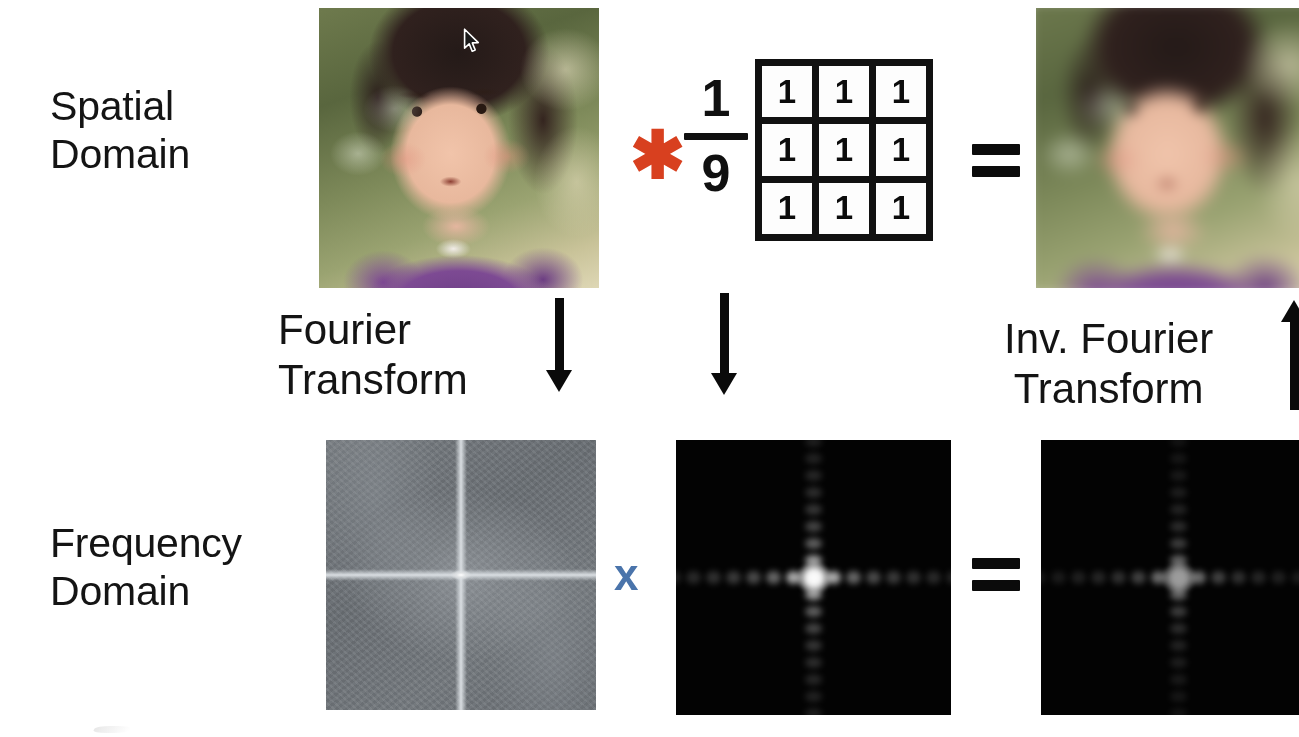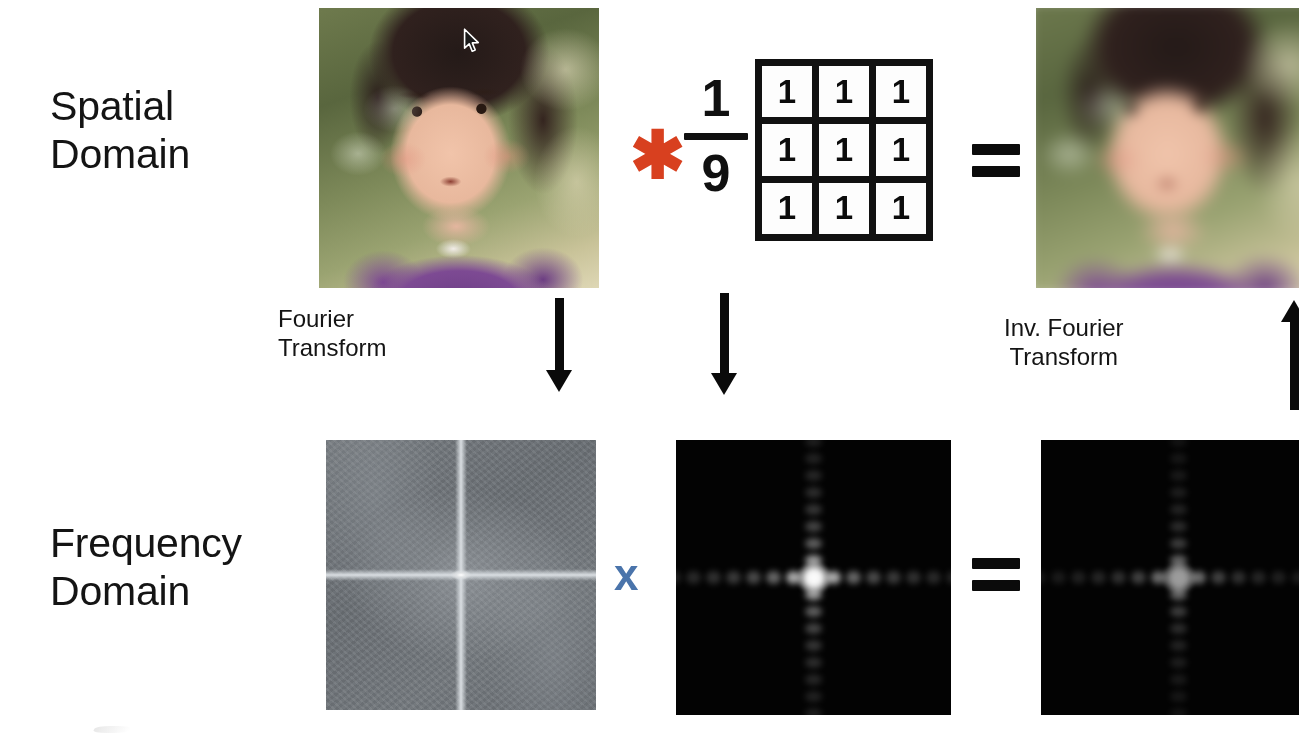--- a/index.html
+++ b/index.html
@@ -197,21 +197,21 @@
     align-items: center;
     justify-content: center;
     font-size: 33px;
     font-weight: 700;
     color: #0c0c0c;
   }
 
   
   .xform-label {
     position: absolute;
-    font-size: 24px;
+    font-size: 42px;
     line-height: 1.2;
     color: #141414;
     white-space: pre-line;
   }
   #fourier-transform-label { left: 242px; top: 305px; }
   #inv-fourier-transform-label { left: 968px; top: 314px; text-align: center; }
 
   
   .arrow-down, .arrow-up {
     position: absolute;

